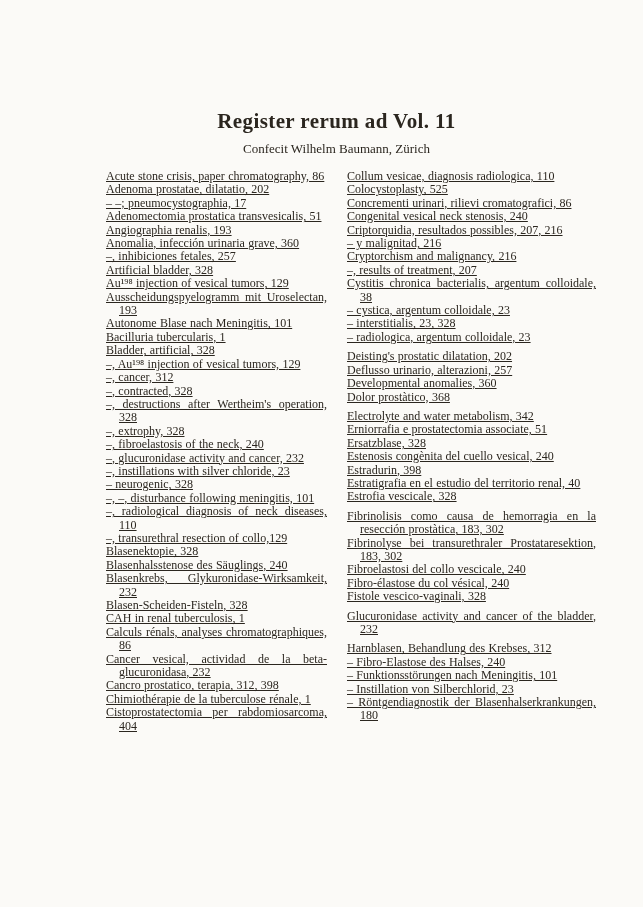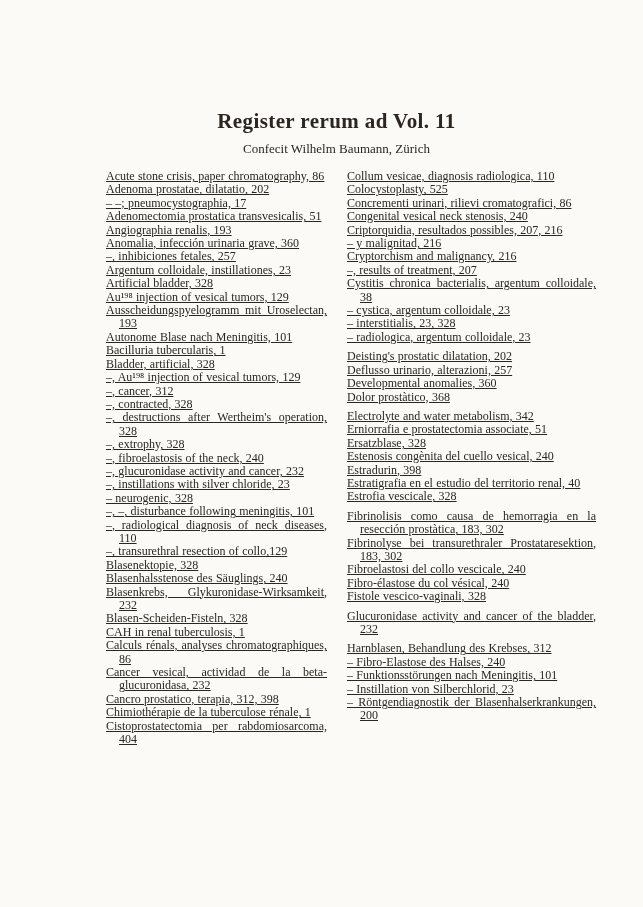--- a/index.html
+++ b/index.html
@@ -53,21 +53,20 @@
       <p class="entry">– –; pneumocystographia, 17</p>
 
       <p class="entry">Adenomectomia prostatica transvesi­calis, 51</p>
 
       <p class="entry">Angiographia renalis, 193</p>
 
       <p class="entry">Anomalia, infección urinaria grave, 360</p>
 
       <p class="entry">–, inhibiciones fetales, 257</p>
 
-      <p class="entry">Argentum colloidale, instillationes, 23</p>
 
       <p class="entry">Artificial bladder, 328</p>
 
       <p class="entry">Au¹⁹⁸ injection of vesical tumors, 129</p>
 
       <p class="entry">Ausscheidungspyelogramm mit Urose­lectan, 193</p>
 
       <p class="entry">Autonome Blase nach Meningitis, 101</p>
 
       <p class="entry">Bacilluria tubercularis, 1</p>
@@ -180,15 +179,15 @@
       <p class="entry gap-before">Glucuronidase activity and cancer of the bladder, 232</p>
 
       <p class="entry gap-before">Harnblasen, Behandlung des Krebses, 312</p>
 
       <p class="entry">– Fibro-Elastose des Halses, 240</p>
 
       <p class="entry">– Funktionsstörungen nach Meningitis, 101</p>
 
       <p class="entry">– Instillation von Silberchlorid, 23</p>
 
-      <p class="entry">– Röntgendiagnostik der Blasenhals­erkrankungen, 200</p>
+      <p class="entry">– Röntgendiagnostik der Blasenhals­erkrankungen, 180</p>
     </div>
 </div>
 
 </body></html>

